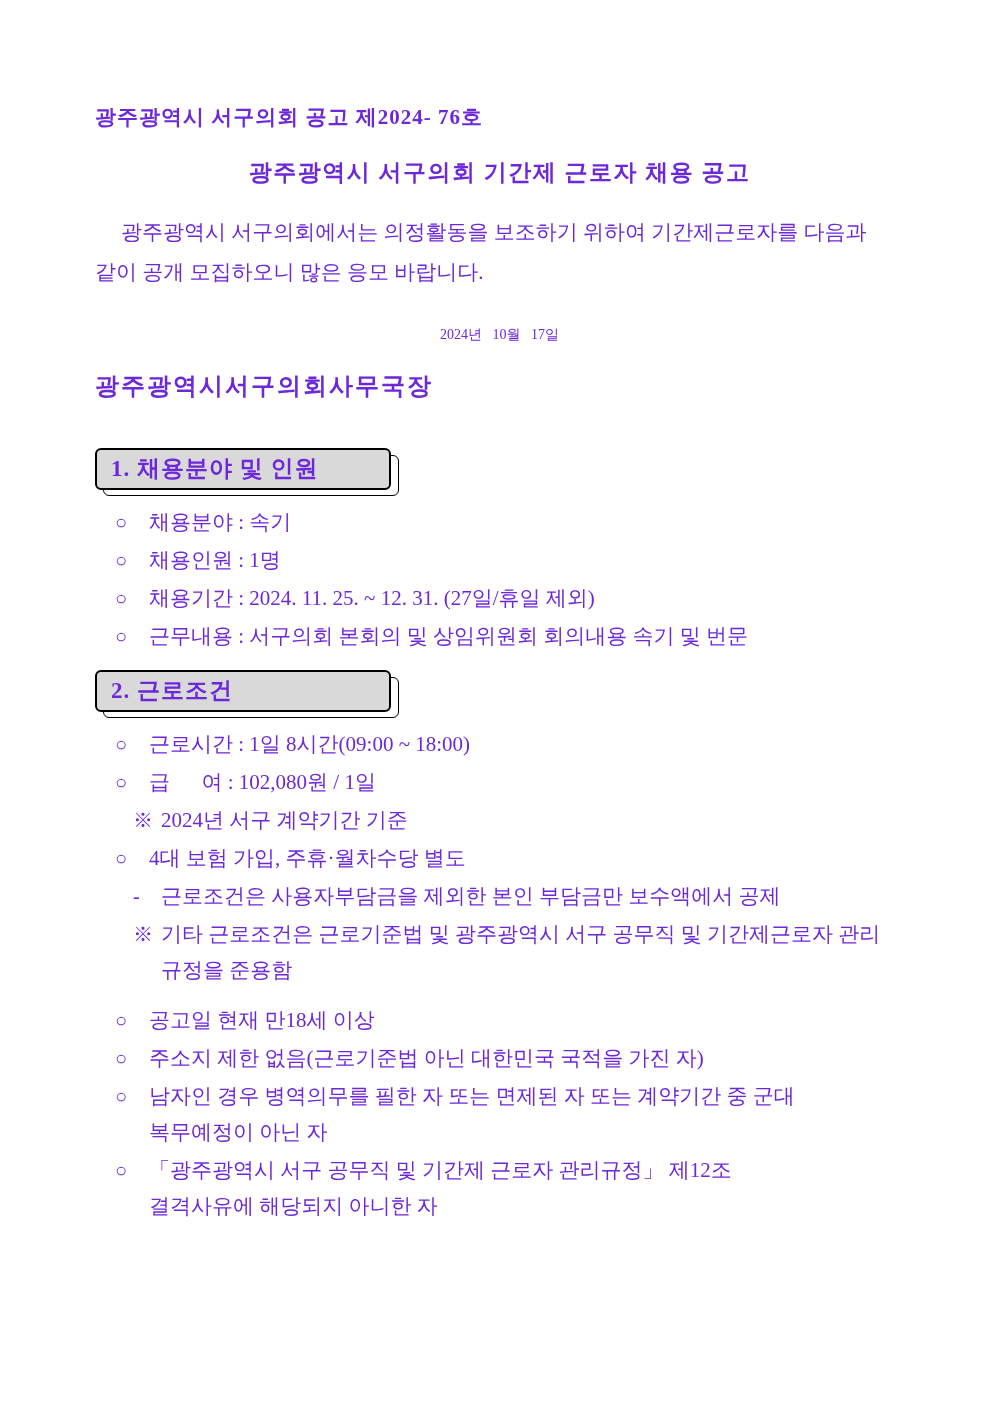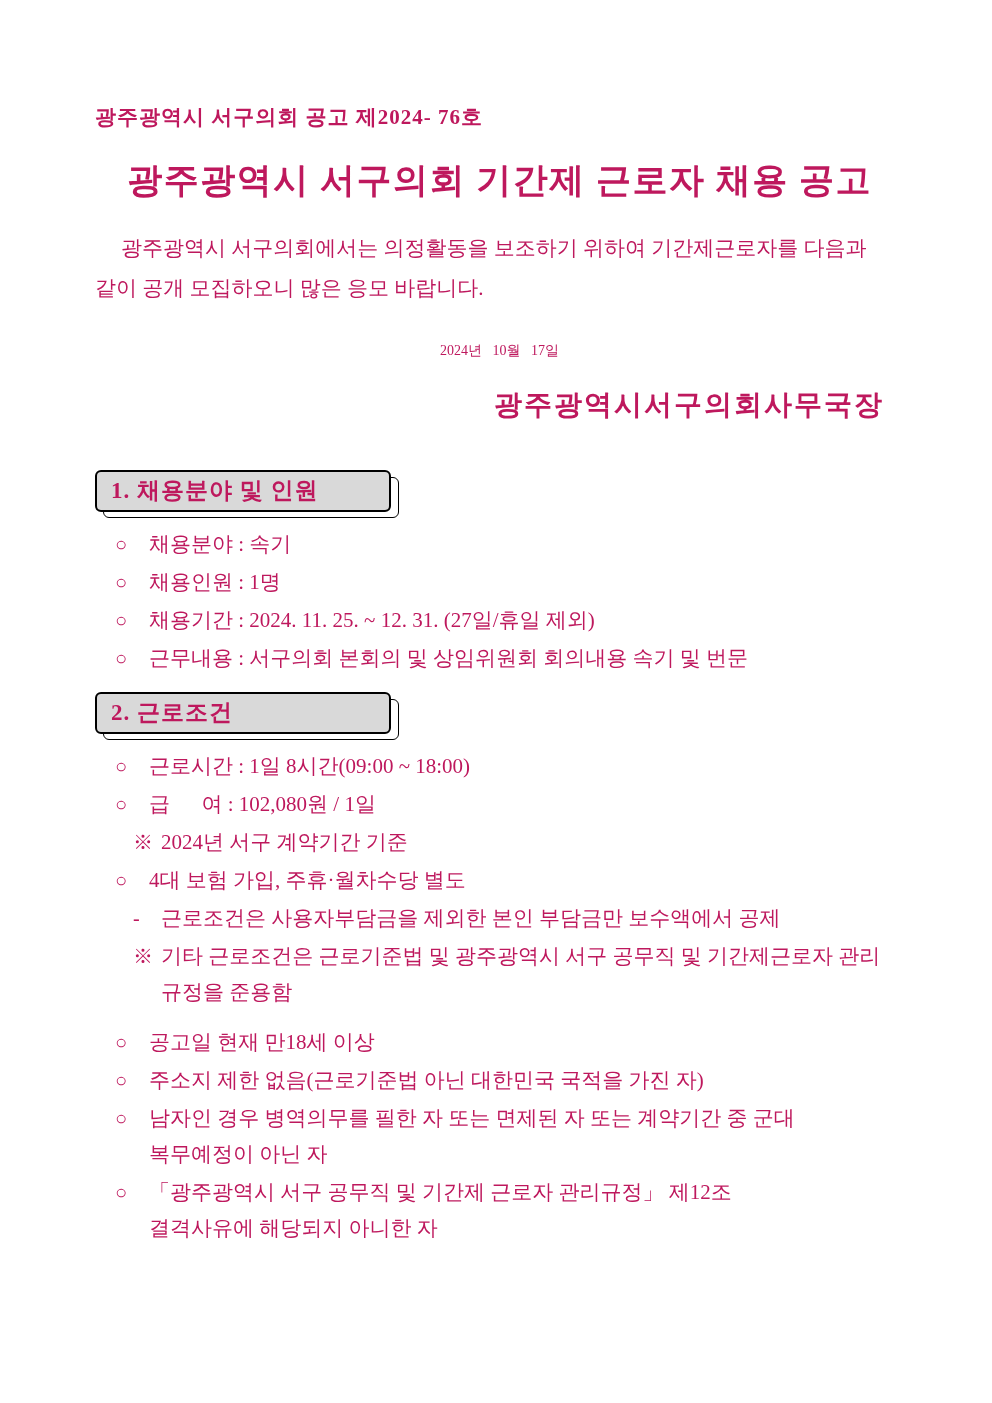--- a/index.html
+++ b/index.html
@@ -6,35 +6,35 @@
     margin: 0;
     padding: 0;
     background: #ffffff;
   }
   .page {
     position: relative;
     width: 992px;
     height: 1403px;
     margin: 0 auto;
     background: #ffffff;
-    color: #be185d;
+    color: #6d28d9;
     font-family: "Liberation Serif", "DejaVu Serif", serif;
     box-sizing: border-box;
     padding: 103px 88px 0 95px;
     overflow: hidden;
   }
   .notice-no {
     font-size: 21px;
     font-weight: bold;
     letter-spacing: 1px;
     white-space: pre-wrap;
   }
   .title {
     margin: 26px 0 0 0;
-    font-size: 35px;
+    font-size: 23px;
     font-weight: bold;
     text-align: center;
     letter-spacing: 1.5px;
     white-space: pre-wrap;
   }
   .intro {
     margin: 24px 0 0 0;
     font-size: 21px;
     line-height: 40px;
   }
@@ -47,23 +47,22 @@
   }
   .date-line {
     margin-top: 34px;
     font-size: 14px;
     text-align: center;
     white-space: pre-wrap;
   }
   .signature {
     margin-top: 26px;
     padding-right: 20px;
-    font-size: 28px;
-    font-weight: bold;
-    text-align: right;
+    font-size: 24px;
+    font-weight: bold;
     letter-spacing: 2px;
     white-space: pre-wrap;
   }
   .section { margin: 0; }
   .sec-head-wrap {
     position: relative;
     width: 296px;
     margin-top: 46px;
   }
   .section + .section .sec-head-wrap { margin-top: 16px; }

